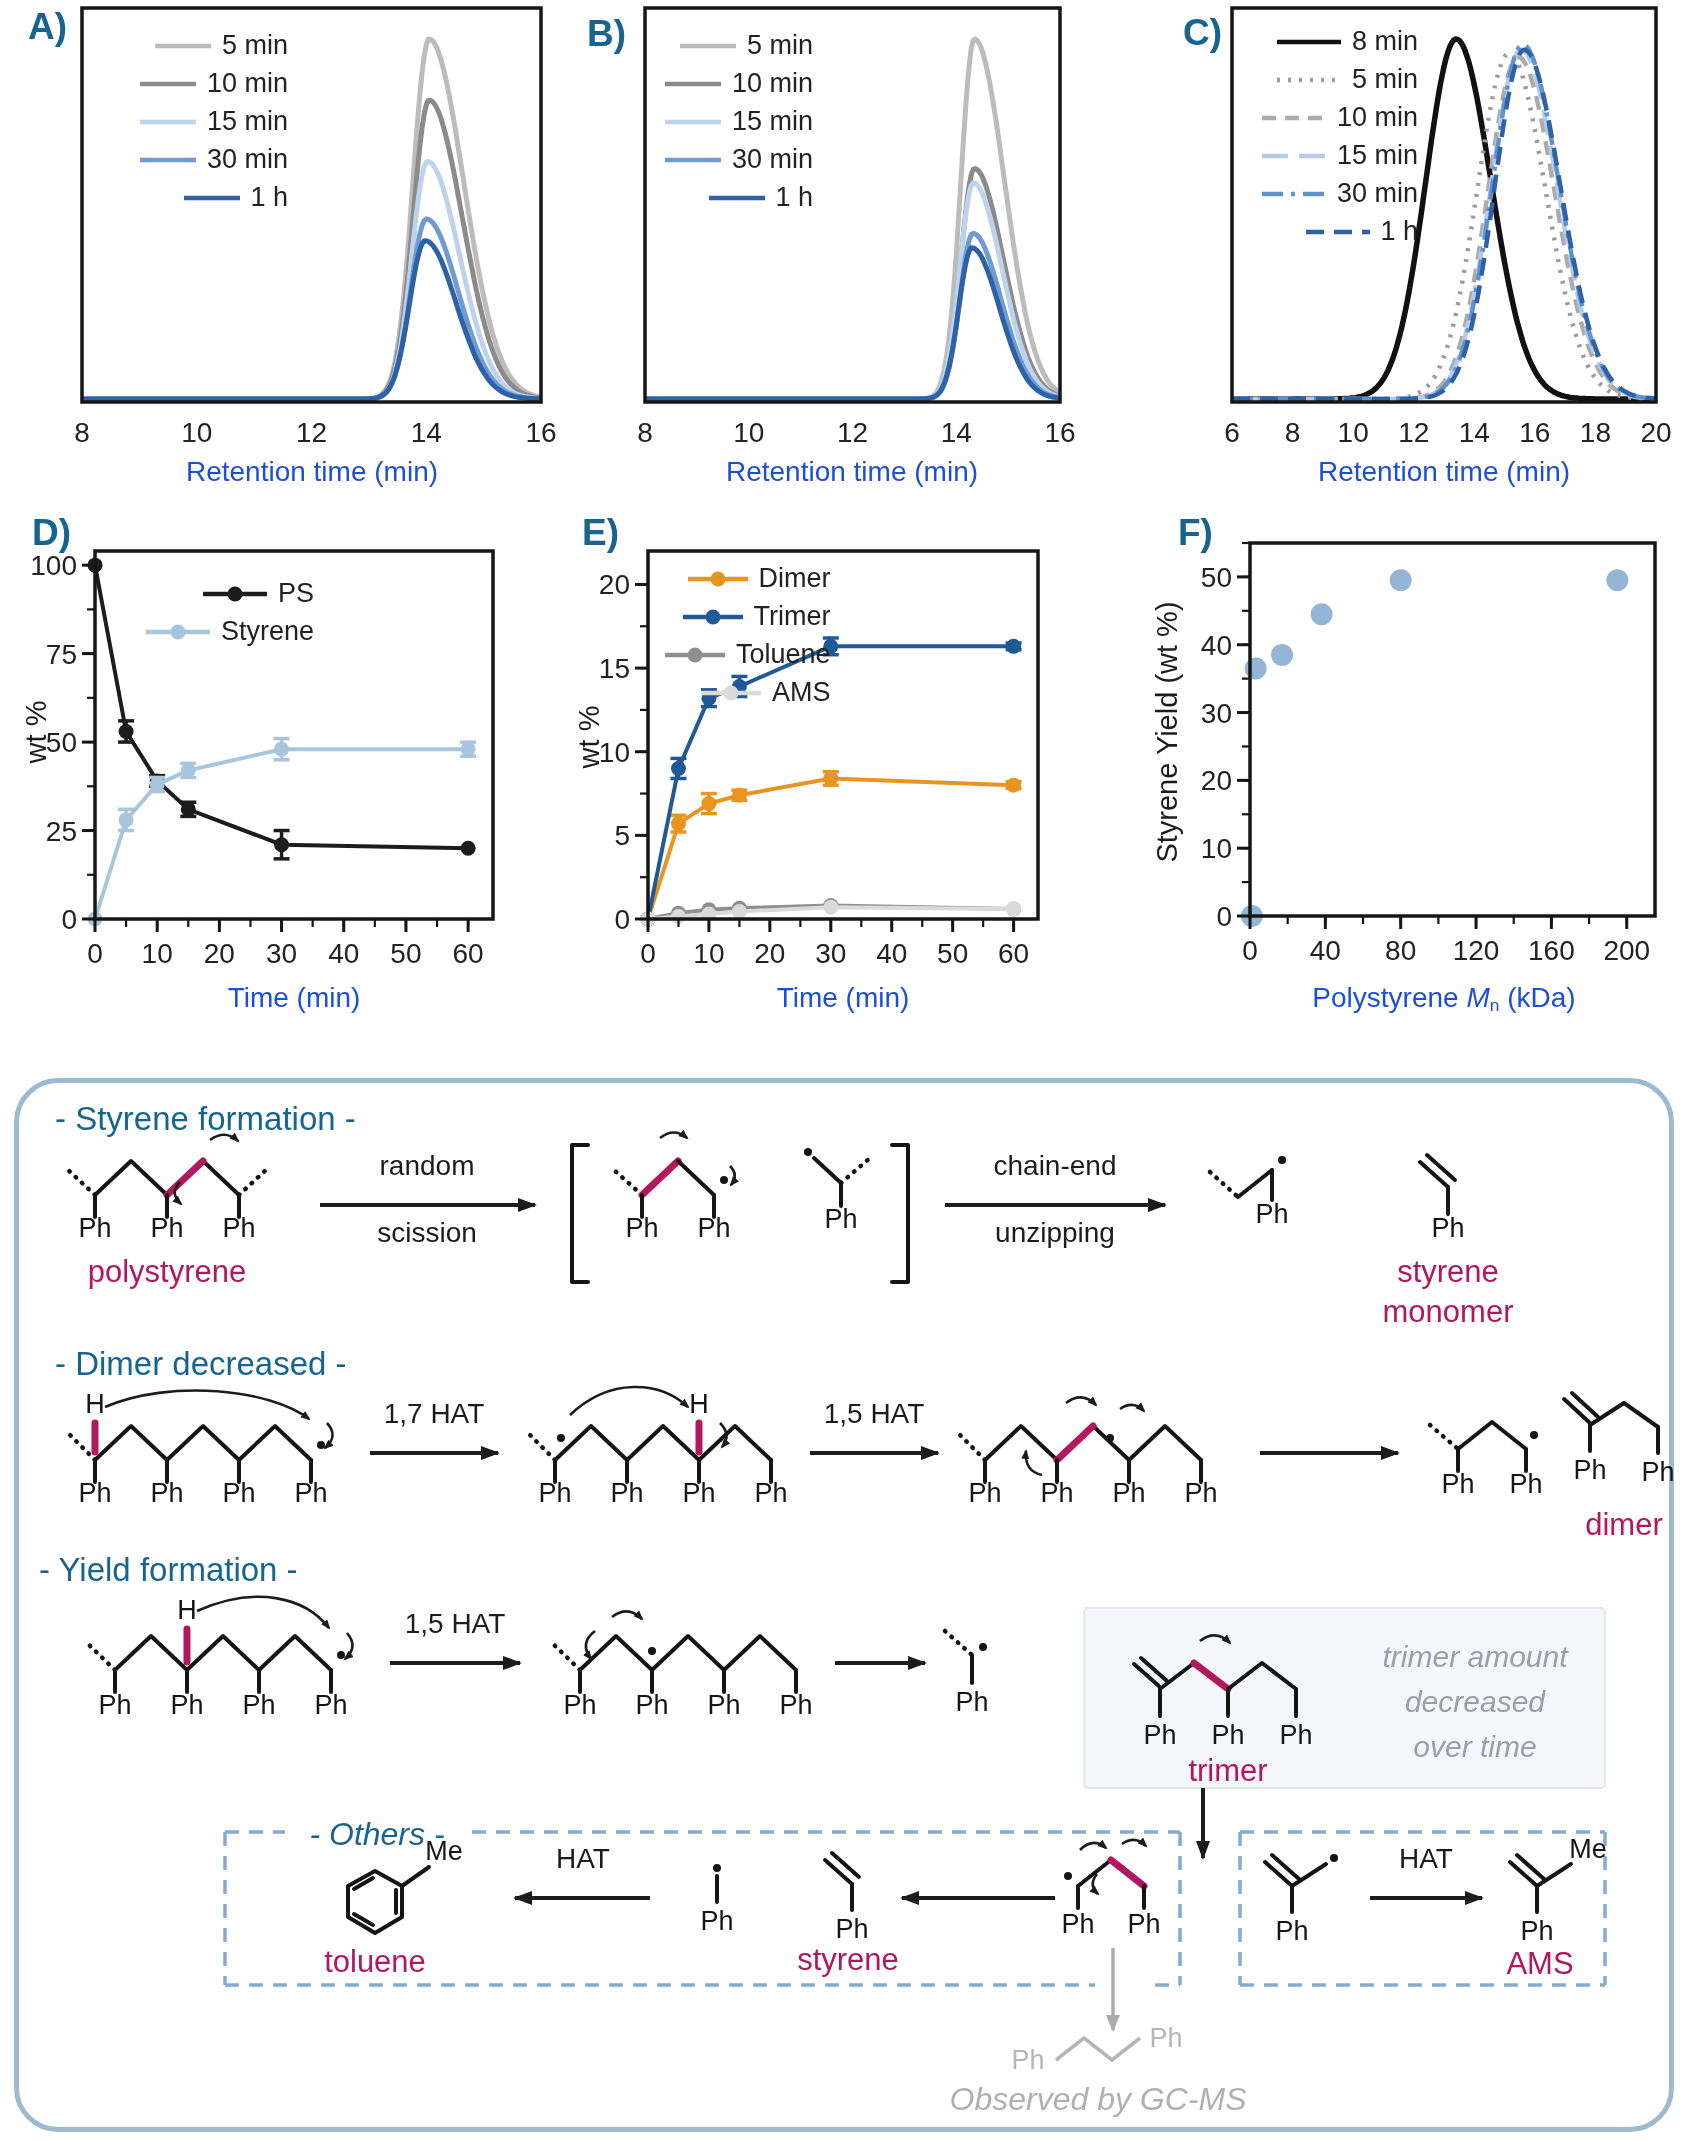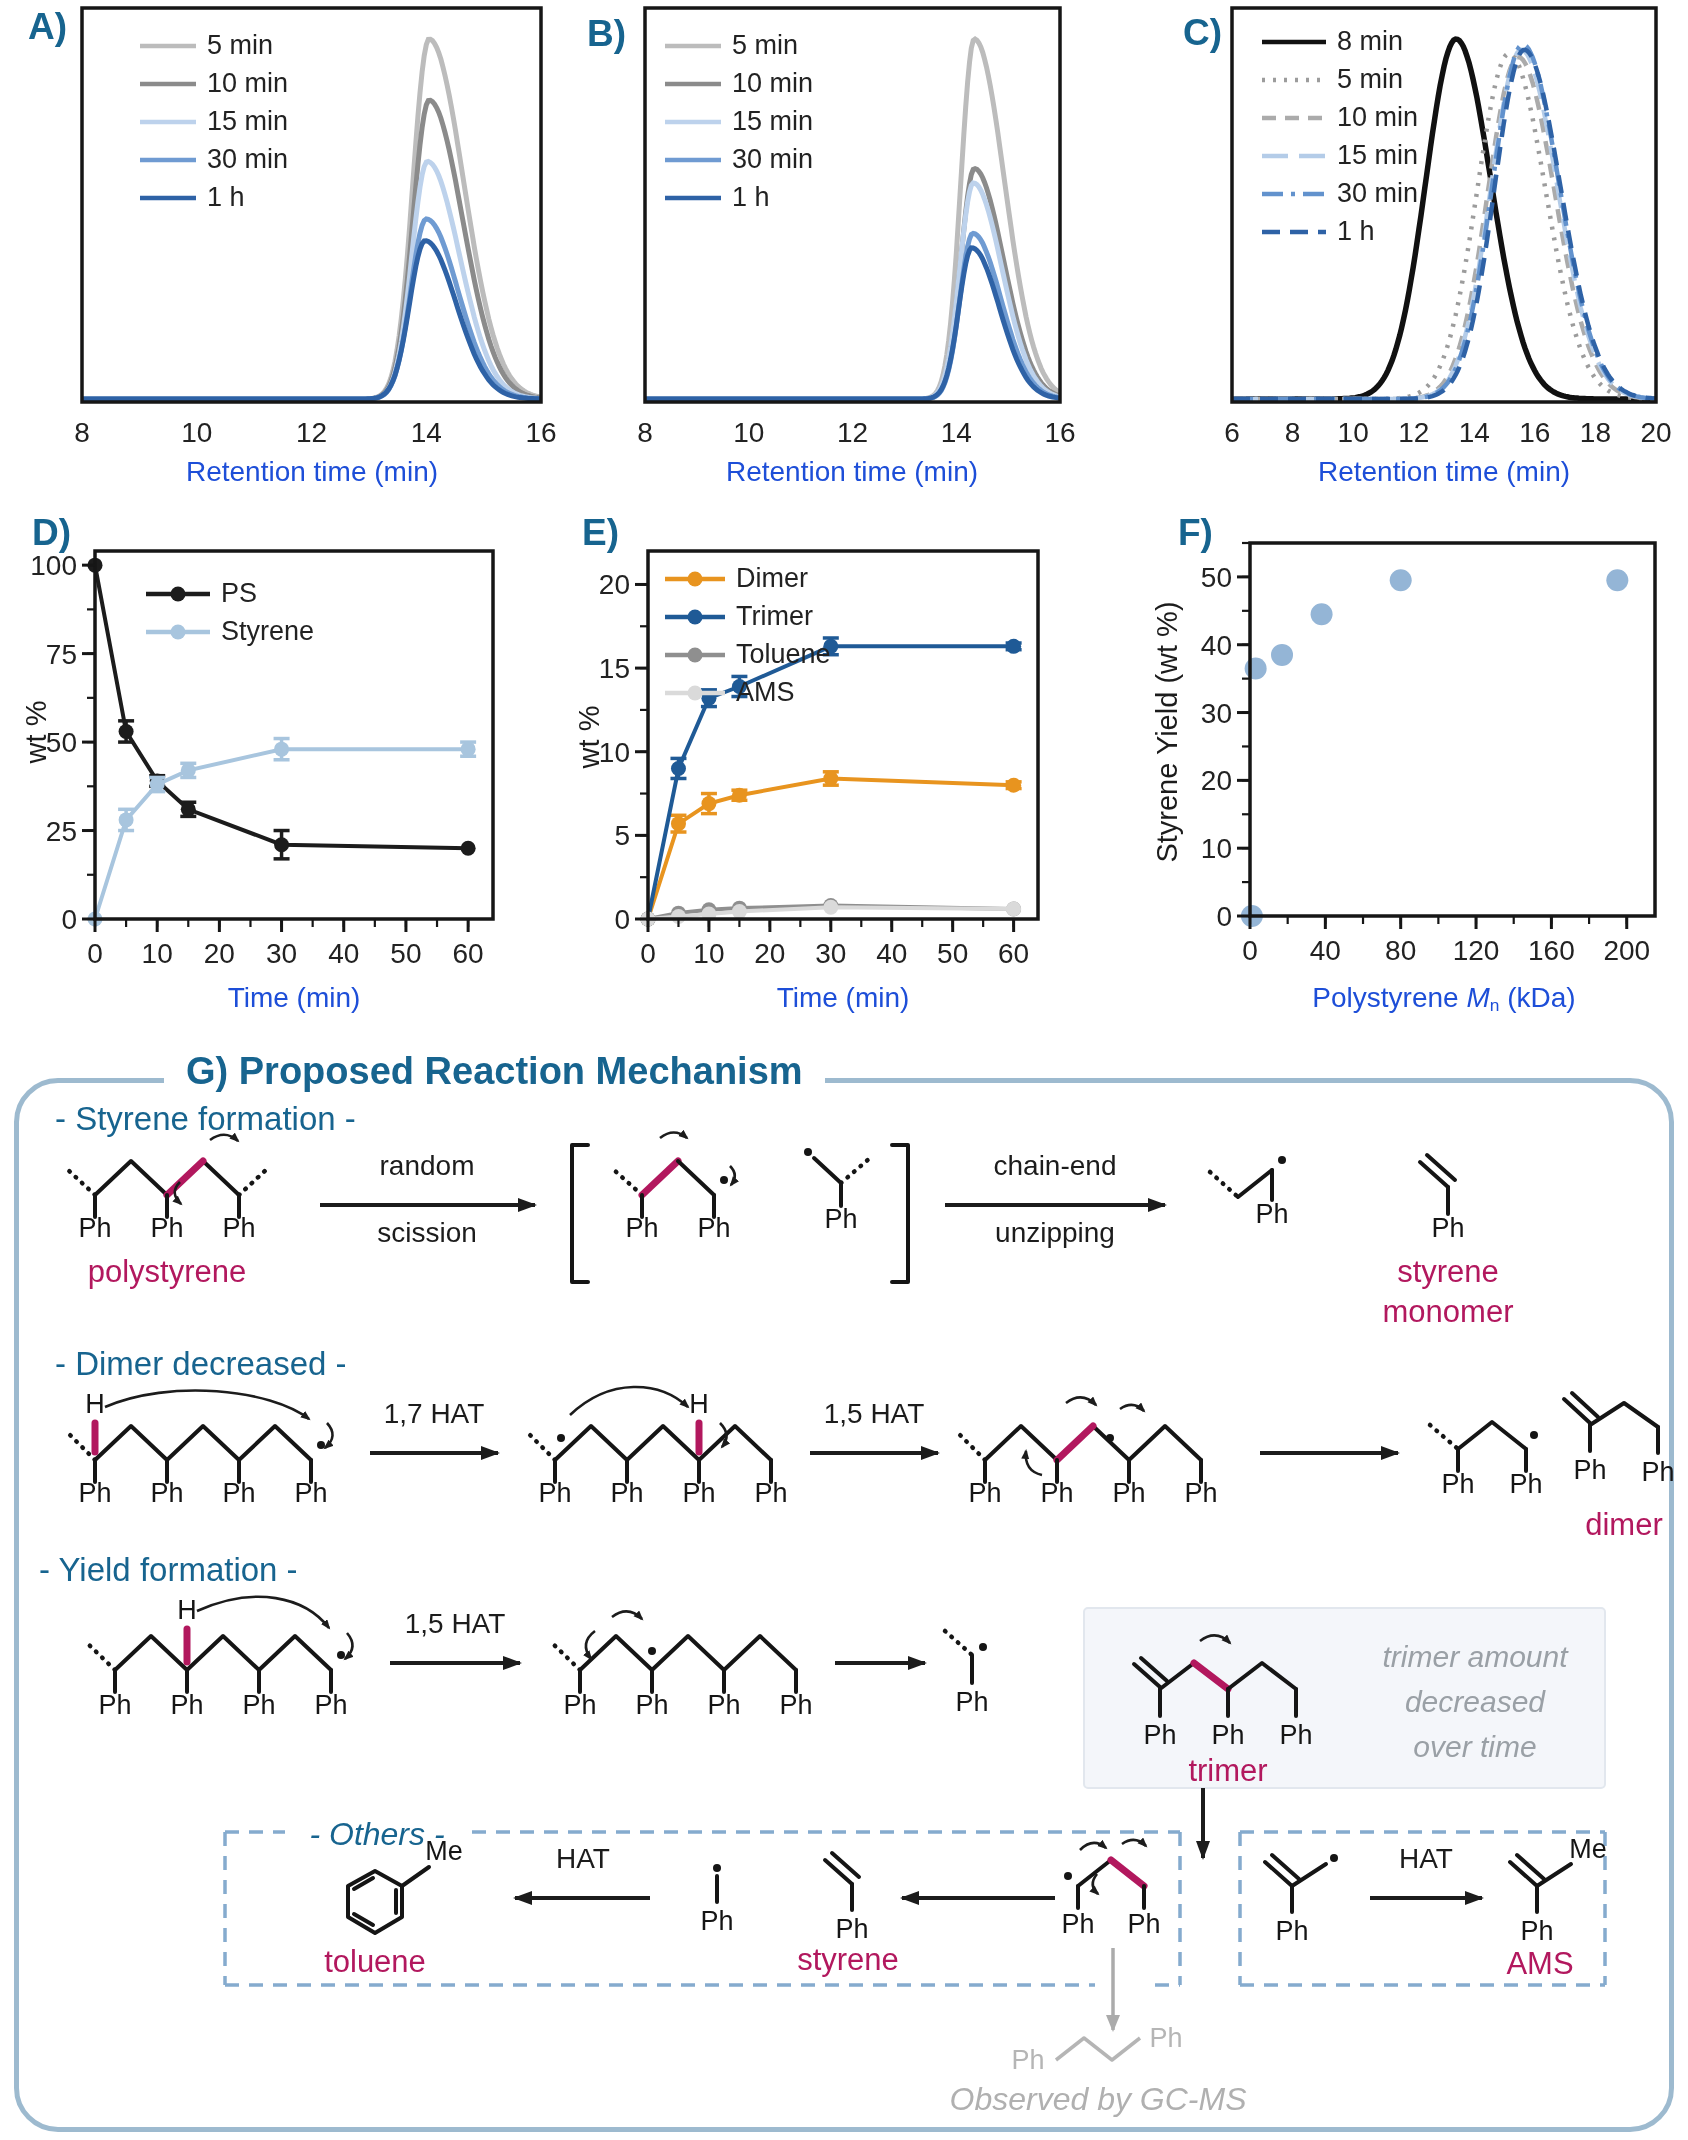--- a/index.html
+++ b/index.html
@@ -6,21 +6,21 @@
   .fig{position:relative;width:1688px;height:2140px;background:#fff;
        font-family:"Liberation Sans",sans-serif;color:#1c1c1c;overflow:hidden;}
   .panel{position:absolute;}
   .panel>svg{position:absolute;left:0;top:0;}
   .plab{position:absolute;font-size:37px;font-weight:bold;color:#17648f;}
   svg text{font-family:"Liberation Sans",sans-serif;}
   svg text.tick{font-size:28px;fill:#222;}
   .xtitle{position:absolute;font-size:28px;color:#1d4ed8;text-align:center;}
   .ylab{position:absolute;transform:rotate(-90deg);font-size:29px;color:#1c1c1c;text-align:center;height:34px;}
   .legend{position:absolute;display:flex;flex-direction:column;gap:7px;}
-  .litem{display:flex;align-items:center;gap:11px;font-size:27px;color:#222;white-space:nowrap;}
+  .litem{display:flex;align-items:center;gap:11px;font-size:27px;color:#222;white-space:nowrap;justify-content:flex-end;}
   .mvar{font-style:italic;}
   .msub{font-size:0.62em;vertical-align:-0.22em;}
   
   .gbox{position:absolute;left:14px;top:1078px;width:1660px;height:1054px;
         border:5px solid #9dbacf;border-radius:44px;box-sizing:border-box;}
   .gtitle{position:absolute;left:145px;top:-33px;background:#fff;padding:0 22px;
           font-size:38px;font-weight:bold;color:#17648f;white-space:nowrap;}
   .mhead{position:absolute;font-size:33px;color:#17648f;font-weight:500;white-space:nowrap;}
   .mrow{position:absolute;overflow:visible;}
   .bk{stroke:#151515;stroke-width:4;fill:none;stroke-linejoin:round;stroke-linecap:round;}
@@ -530,21 +530,20 @@
         <line x1="97" y1="76.9090909090909" x2="110" y2="76.9090909090909" stroke="#161616" stroke-width="3"></line>
         <text x="92" y="86.9090909090909" text-anchor="end" class="tick">50</text>
       </svg>
     <div class="ylab" style="left:-162px;top:215px;width:380px">Styrene Yield (wt %)</div>
     <div class="xtitle" style="left:104px;top:482px;width:400px">
       <span>Polystyrene </span><span class="mvar">M</span><span class="msub">n</span><span> (kDa)</span>
     </div>
   </div>
 
   <div class="gbox">
-    <div class="gtitle">G) Proposed Reaction Mechanism</div>
 
     <div class="mhead" style="left:36px;top:17px">- Styrene formation -</div>
 
     <svg class="mrow" style="left:11px;top:47px" width="1620" height="250">
       <g>
         <path class="dsh" d="M65,65 L37,39"></path>
           <path class="dsh" d="M209,65 L237,39"></path>
         <path class="bk" d="M65,65 L101,31 L137,65"></path>
           <path class="bk" d="M173,31 L209,65"></path>
         <line class="mg" x1="137" y1="65" x2="173" y2="31"></line>

